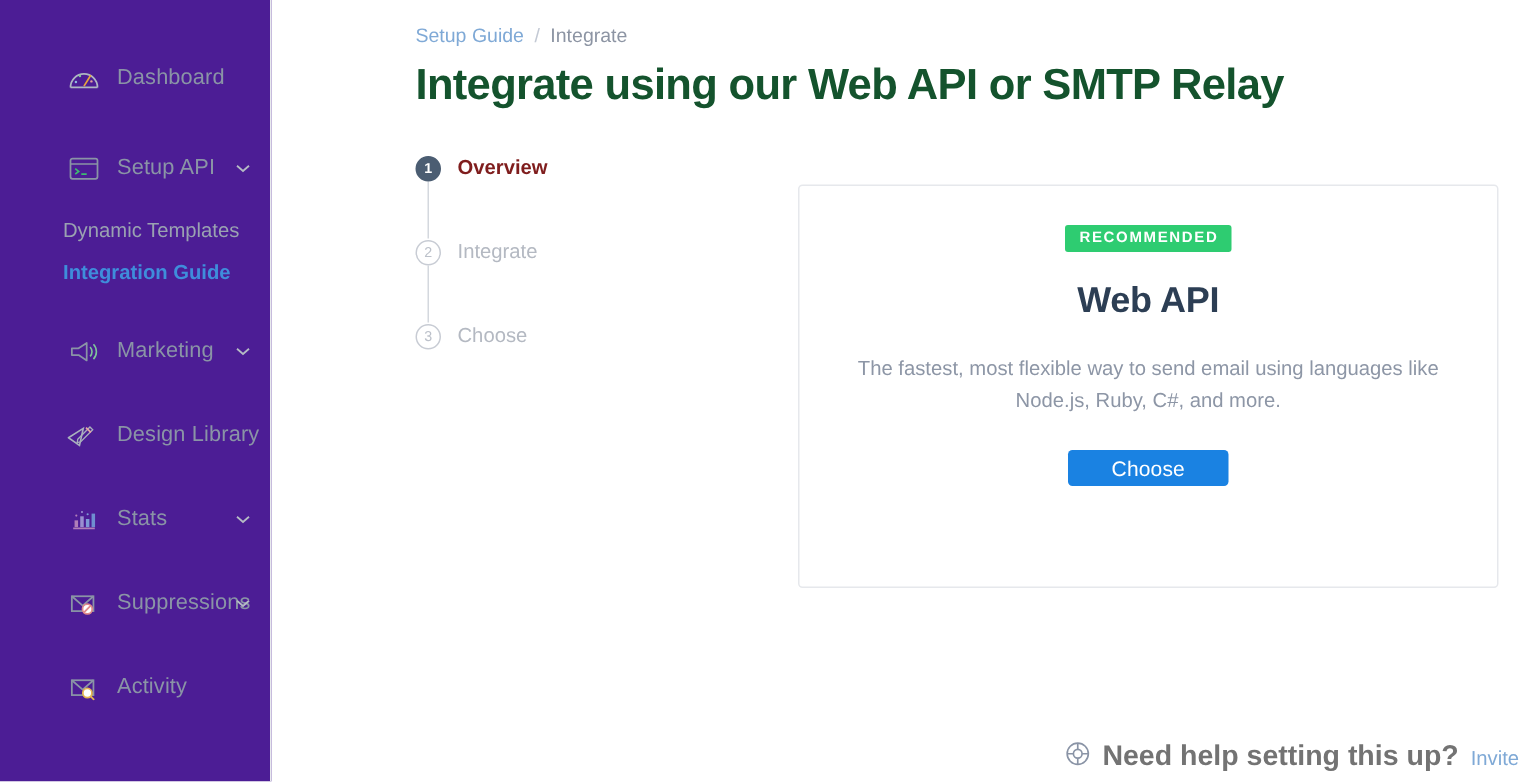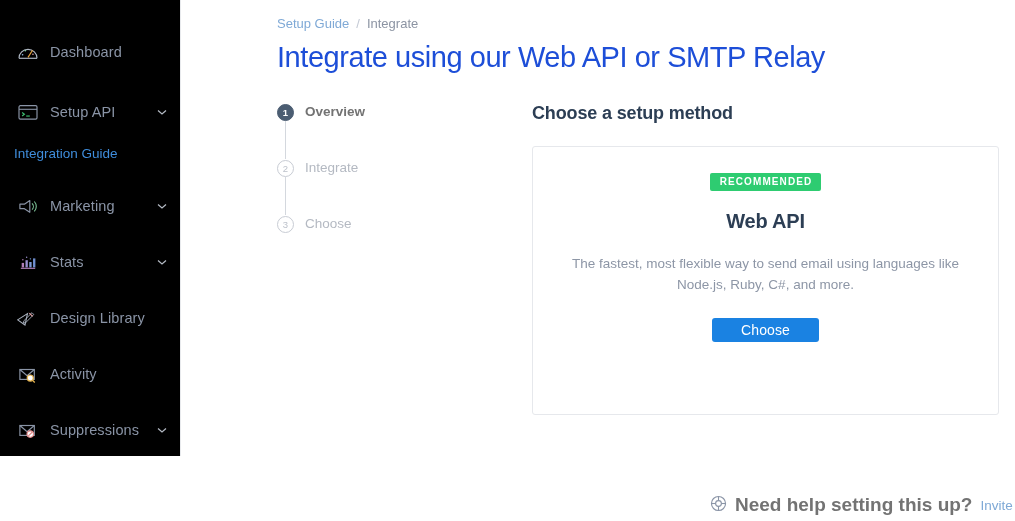--- a/index.html
+++ b/index.html
@@ -19,25 +19,26 @@
     width: 1015px;
     height: 521px;
     display: flex;
     background: #ffffff;
   }
 
   
   #sidebar {
     width: 181px;
     min-width: 181px;
-    height: 456px;
-    background: #000000;
+    height: 521px;
+    background: #4c1d95;
     border-right: 1px solid #e8eaed;
     padding-top: 30px;
     position: relative;
+    padding-left: 28px;
   }
 
   .nav-item {
     display: flex;
     align-items: center;
     height: 44px;
     padding: 0 14px;
     position: relative;
     cursor: pointer;
     user-select: none;
@@ -77,20 +78,21 @@
     padding: 0 14px;
     height: 28px;
     line-height: 28px;
     font-size: 13.5px;
     color: #9aa2b1;
     cursor: pointer;
     white-space: nowrap;
   }
   .sub-item.active {
     color: #3f8ddb;
+    font-weight: bold;
   }
   .sub-list { margin-top: 6px; }
 
   
   #main {
     flex: 1;
     position: relative;
     padding: 0 0 0 96px;
     overflow: hidden;
   }
@@ -106,22 +108,22 @@
   #breadcrumb .crumb-link {
     color: #7fa9d6;
     cursor: pointer;
   }
   #breadcrumb .crumb-sep { color: #c3c9d4; }
   #breadcrumb .crumb-current { color: #8c94a3; }
 
   #page-title {
     margin-top: 10px;
     font-size: 29px;
-    font-weight: normal;
-    color: #1d4ed8;
+    font-weight: bold;
+    color: #14532d;
     letter-spacing: -0.45px;
     line-height: 1.15;
   }
 
   #content-row {
     display: flex;
     margin-top: 27px;
   }
 
   
@@ -159,21 +161,21 @@
     font-weight: bold;
   }
   .step-label {
     margin-left: 11px;
     font-size: 13.5px;
     color: #b4b9c2;
     line-height: 17px;
     white-space: nowrap;
   }
   .step.done .step-label {
-    color: #737373;
+    color: #7f1d1d;
     font-weight: bold;
   }
   .step-connector {
     position: absolute;
     left: 8px;
     top: 18px;
     width: 1px;
     height: 38px;
     background: #d4d8de;
     z-index: 1;
@@ -210,21 +212,21 @@
     font-size: 10px;
     font-weight: bold;
     letter-spacing: 1.1px;
     padding: 4px 9px 4px 10px;
     border-radius: 2px;
     line-height: 1;
   }
 
   #method-name {
     margin-top: 19px;
-    font-size: 20px;
+    font-size: 24px;
     font-weight: bold;
     color: #2c3e54;
     letter-spacing: -0.2px;
   }
 
   #method-desc {
     margin-top: 20px;
     width: 392px;
     text-align: center;
     font-size: 13.5px;
@@ -299,37 +301,49 @@
       </span>
       <span class="nav-label">Setup API</span>
       <span class="chev">
         <svg width="10" height="7" viewBox="0 0 10 7">
             <path d="M1 1.5 L5 5 L9 1.5" fill="none" stroke="#b4bac4" stroke-width="1.2"></path>
           </svg>
       </span>
     </div>
 
     <div class="sub-list">
+      <div class="sub-item">Dynamic Templates</div>
       <div class="sub-item active">Integration Guide</div>
     </div>
 
     <div class="nav-item nav-gap-1">
       <span class="nav-icon">
         <svg width="22" height="18" viewBox="0 0 24 20">
           <path d="M3 8 L3 13 L8 13 L14 17 L14 4 L8 8 Z" fill="none" stroke="#8a94a6" stroke-width="1.3" stroke-linejoin="round"></path>
           <path d="M16.5 7 A5 5 0 0 1 16.5 14" fill="none" stroke="#7fc49a" stroke-width="1.2"></path>
           <path d="M19 5 A8 8 0 0 1 19 16" fill="none" stroke="#7fc49a" stroke-width="1.2"></path>
         </svg>
       </span>
       <span class="nav-label">Marketing</span>
       <span class="chev">
         <svg width="10" height="7" viewBox="0 0 10 7">
             <path d="M1 1.5 L5 5 L9 1.5" fill="none" stroke="#b4bac4" stroke-width="1.2"></path>
           </svg>
       </span>
+    </div>
+
+    <div class="nav-item nav-gap-2">
+      <span class="nav-icon">
+        <svg width="22" height="18" viewBox="0 0 24 20">
+          <path d="M3 16 L8 4 L13 16 Z" fill="none" stroke="#a8b0bd" stroke-width="1.2" transform="rotate(35 8 10)"></path>
+          <path d="M6 16 L17 5 L19.5 7.5 L8.5 18.5 L5.5 19 Z" fill="none" stroke="#a8b0bd" stroke-width="1.2" transform="scale(0.82) translate(3,0)"></path>
+          <path d="M14 4 L18 8" stroke="#e8a3a3" stroke-width="1.4" transform="scale(0.9) translate(1,1)"></path>
+        </svg>
+      </span>
+      <span class="nav-label">Design Library</span>
     </div>
 
     <div class="nav-item nav-gap-2">
       <span class="nav-icon">
         <svg width="22" height="18" viewBox="0 0 24 20">
           <line x1="4" y1="17" x2="20" y2="17" stroke="#b07fb8" stroke-width="1.3"></line>
           <rect x="5" y="11" width="2.6" height="5" fill="#b07fb8"></rect>
           <rect x="9.2" y="8" width="2.6" height="8" fill="#9a8fd0"></rect>
           <rect x="13.4" y="10" width="2.6" height="6" fill="#7e9ad6"></rect>
           <rect x="17.6" y="6" width="2.6" height="10" fill="#6f8fd0"></rect>
@@ -342,57 +356,46 @@
       <span class="chev">
         <svg width="10" height="7" viewBox="0 0 10 7">
             <path d="M1 1.5 L5 5 L9 1.5" fill="none" stroke="#b4bac4" stroke-width="1.2"></path>
           </svg>
       </span>
     </div>
 
     <div class="nav-item nav-gap-2">
       <span class="nav-icon">
         <svg width="22" height="18" viewBox="0 0 24 20">
-          <path d="M3 16 L8 4 L13 16 Z" fill="none" stroke="#a8b0bd" stroke-width="1.2" transform="rotate(35 8 10)"></path>
-          <path d="M6 16 L17 5 L19.5 7.5 L8.5 18.5 L5.5 19 Z" fill="none" stroke="#a8b0bd" stroke-width="1.2" transform="scale(0.82) translate(3,0)"></path>
-          <path d="M14 4 L18 8" stroke="#e8a3a3" stroke-width="1.4" transform="scale(0.9) translate(1,1)"></path>
-        </svg>
-      </span>
-      <span class="nav-label">Design Library</span>
-    </div>
-
-    <div class="nav-item nav-gap-2">
-      <span class="nav-icon">
-        <svg width="22" height="18" viewBox="0 0 24 20">
-          <rect x="3" y="5" width="16" height="11" fill="none" stroke="#8a94a6" stroke-width="1.3"></rect>
-          <path d="M3 5 L11 12 L19 5" fill="none" stroke="#8a94a6" stroke-width="1.3"></path>
-          <circle cx="14.5" cy="14.5" r="3.4" fill="#ffffff" stroke="#e5b450" stroke-width="1.3"></circle>
-          <line x1="17" y1="17" x2="19.5" y2="19.5" stroke="#e5b450" stroke-width="1.4"></line>
-        </svg>
-      </span>
-      <span class="nav-label">Activity</span>
-    </div>
-
-    <div class="nav-item nav-gap-2">
-      <span class="nav-icon">
-        <svg width="22" height="18" viewBox="0 0 24 20">
           <rect x="3" y="5" width="16" height="11" fill="none" stroke="#8a94a6" stroke-width="1.3"></rect>
           <path d="M3 5 L11 12 L19 5" fill="none" stroke="#8a94a6" stroke-width="1.3"></path>
           <circle cx="14.5" cy="14.5" r="3.6" fill="#ffffff" stroke="#e08a8a" stroke-width="1.3"></circle>
           <line x1="12.2" y1="16.8" x2="16.8" y2="12.2" stroke="#e08a8a" stroke-width="1.3"></line>
         </svg>
       </span>
       <span class="nav-label">Suppressions</span>
       <span class="chev">
         <svg width="10" height="7" viewBox="0 0 10 7">
             <path d="M1 1.5 L5 5 L9 1.5" fill="none" stroke="#b4bac4" stroke-width="1.2"></path>
           </svg>
       </span>
     </div>
 
+    <div class="nav-item nav-gap-2">
+      <span class="nav-icon">
+        <svg width="22" height="18" viewBox="0 0 24 20">
+          <rect x="3" y="5" width="16" height="11" fill="none" stroke="#8a94a6" stroke-width="1.3"></rect>
+          <path d="M3 5 L11 12 L19 5" fill="none" stroke="#8a94a6" stroke-width="1.3"></path>
+          <circle cx="14.5" cy="14.5" r="3.4" fill="#ffffff" stroke="#e5b450" stroke-width="1.3"></circle>
+          <line x1="17" y1="17" x2="19.5" y2="19.5" stroke="#e5b450" stroke-width="1.4"></line>
+        </svg>
+      </span>
+      <span class="nav-label">Activity</span>
+    </div>
+
   </nav>
 
   <main id="main">
 
     <div id="breadcrumb">
       <span class="crumb-link">Setup Guide</span>
       <span class="crumb-sep">/</span>
       <span class="crumb-current">Integrate</span>
     </div>
 
@@ -416,21 +419,20 @@
 
         <div class="step">
 
           <span class="step-bullet">3</span>
           <span class="step-label">Choose</span>
         </div>
 
       </div>
 
       <div id="choose-panel">
-        <h2 id="choose-heading">Choose a setup method</h2>
 
         <div id="method-card">
           <span id="recommended-badge">RECOMMENDED</span>
           <div id="method-name">Web API</div>
           <div id="method-desc">The fastest, most flexible way to send email using languages like Node.js, Ruby, C#, and more.</div>
           <button id="choose-button">Choose</button>
         </div>
       </div>
 
     </div>

